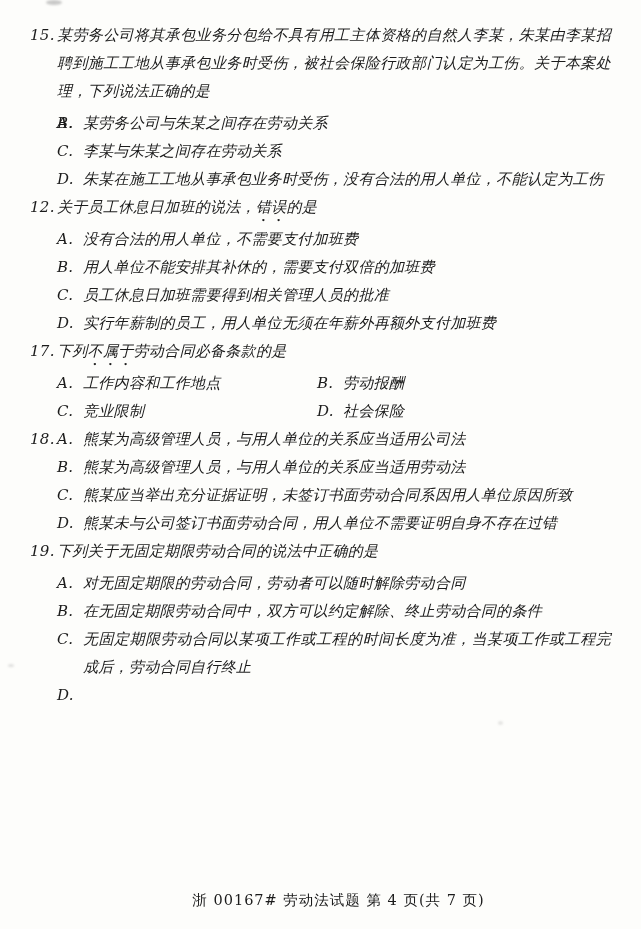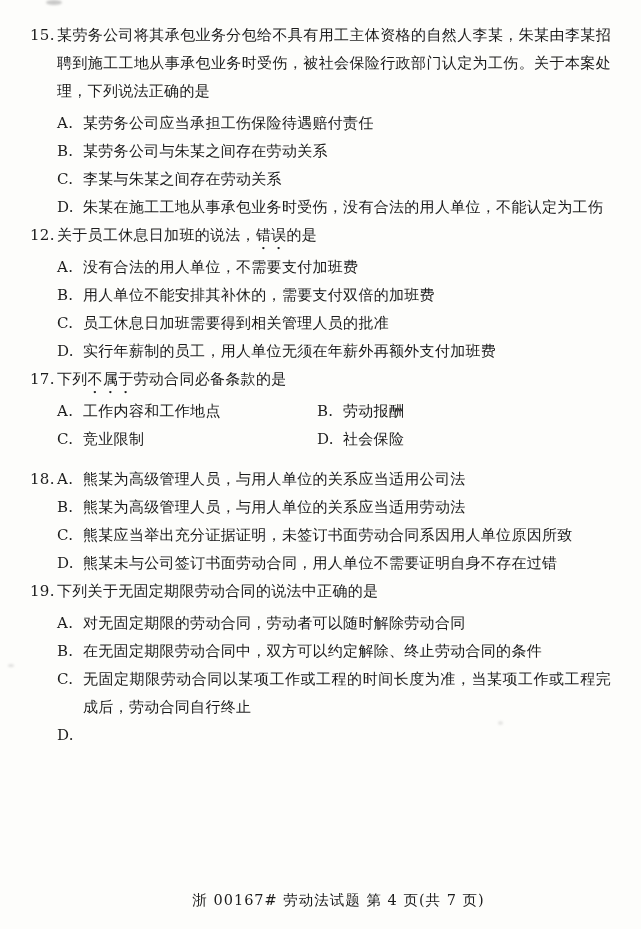--- a/index.html
+++ b/index.html
@@ -7,28 +7,28 @@
     width:641px; height:929px;
     background:#fdfdfb;
     color:#1b1b1b;
     font-family:"DejaVu Serif","Liberation Serif",serif;
     font-size:15px;
     letter-spacing:0.3px;
     position:relative;
     overflow:hidden;
   }
   .page { padding:21px 30px 0 30px; }
-  .question { position:relative; padding-left:27px; }
+  .question { position:relative; padding-left:27px;font-style:italic; }
   .qnum { position:absolute; left:0; top:0; line-height:28px; }
   .stem { margin:0; line-height:28px; text-align:justify; }
   .options { }
   .option { position:relative; padding-left:26px; line-height:28px; text-align:justify; }
   .letter { position:absolute; left:0; top:0; }
   .two-col { display:grid; grid-template-columns:260px 1fr; }
-  .gap-before { margin-top:12px; }
+  .gap-before { margin-top:0; }
   .em-dots {
     -webkit-text-emphasis:filled dot;
     -webkit-text-emphasis-position:under right;
     text-emphasis:filled dot;
     text-emphasis-position:under right;
   }
   .footer {
     position:absolute; left:0; right:0; top:886px;
     text-align:center; font-size:14.5px; line-height:28px;
     letter-spacing:1px;
@@ -45,21 +45,21 @@
 <div class="artifact artifact-top"></div>
 <div class="artifact artifact-left"></div>
 <div class="artifact artifact-right"></div>
 
 <div class="page">
 
   <div class="question">
     <span class="qnum">15.</span>
     <p class="stem"><span>某劳务公司将其承包业务分包给不具有用工主体资格的自然人李某，朱某由李某招聘到施工工地从事承包业务时受伤，被社会保险行政部门认定为工伤。关于本案处理，下列说法正确的是</span><span class="em-dots"></span><span></span></p>
     <div class="options">
-      <div class="option"><span class="letter">A.</span><span>某劳务公司应当承担工伤保险待遇赔付责任</span></div>
+      <div class="option"><span class="letter">A.</span></div>
       <div class="option"><span class="letter">B.</span><span>某劳务公司与朱某之间存在劳动关系</span></div>
       <div class="option"><span class="letter">C.</span><span>李某与朱某之间存在劳动关系</span></div>
       <div class="option"><span class="letter">D.</span><span>朱某在施工工地从事承包业务时受伤，没有合法的用人单位，不能认定为工伤</span></div>
     </div>
   </div>
 
   <div class="question">
     <span class="qnum">12.</span>
     <p class="stem"><span>关于员工休息日加班的说法，</span><span class="em-dots">错误</span><span>的是</span></p>
     <div class="options">

